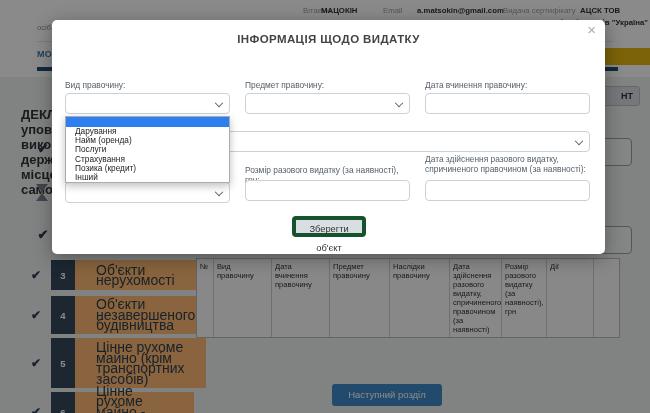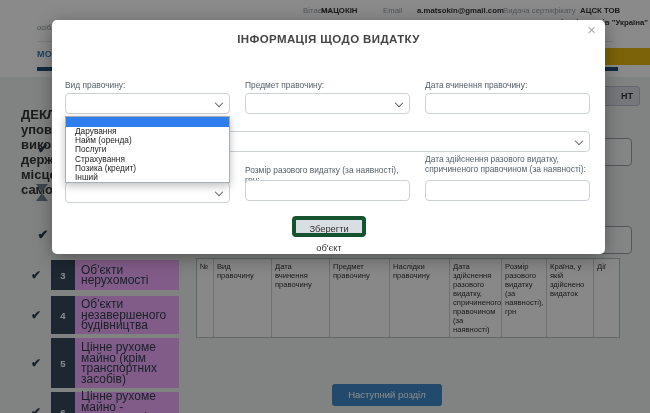--- a/index.html
+++ b/index.html
@@ -27,22 +27,22 @@
   .step-ico{position:absolute;left:33px;width:20px;text-align:center;color:#2c3e50;font-size:13px;font-weight:bold;}
   .hg{position:absolute;left:36px;width:12px;height:17px;}
   .hg:before{content:"";position:absolute;top:0;left:0;width:0;height:0;
              border-left:6px solid transparent;border-right:6px solid transparent;border-top:8px solid #71808e;}
   .hg:after{content:"";position:absolute;bottom:0;left:0;width:0;height:0;
             border-left:6px solid transparent;border-right:6px solid transparent;border-bottom:8px solid #71808e;}
   .sb-row{position:absolute;left:21px;width:158px;display:flex;align-items:center;}
   .sb-check{width:30px;text-align:center;color:#2c3e50;font-size:12px;font-weight:bold;flex:none;}
   .sb-num{width:24px;flex:none;align-self:stretch;background:#35495c;color:#fff;display:flex;
           align-items:center;justify-content:center;font-size:9.5px;font-weight:bold;}
-  .sb-label{flex:1;align-self:stretch;background:#f0abfc;color:#2f3e4d;font-size:12px;line-height:10.5px;
-            display:flex;align-items:center;padding:3px 6px;}
+  .sb-label{flex:1;align-self:stretch;background:#fdba74;color:#2f3e4d;font-size:14px;line-height:10.5px;
+            display:flex;align-items:center;padding:3px 21px;}
   
   .tbl{position:absolute;left:196px;top:258px;width:424px;background:#fbfbfc;border:1px solid #b8bcc1;box-sizing:border-box;}
   .thead{display:flex;}
   .th{border-right:1px solid #cdd0d4;padding:3px 3px;font-size:7.6px;line-height:9px;color:#333;box-sizing:border-box;flex:none;}
   .th:nth-child(1){width:17px}.th:nth-child(2){width:58px}.th:nth-child(3){width:58px}
   .th:nth-child(4){width:60px}.th:nth-child(5){width:60px}.th:nth-child(6){width:52px}
   .th:nth-child(7){width:45px}.th:nth-child(8){width:47px}.th:nth-child(9){width:25px;border-right:none}
   .trow{display:flex;border-top:1px solid #cdd0d4;}
   .td-empty{width:396px;flex:none;border-right:1px solid #cdd0d4;padding:5px 4px;font-size:8px;color:#333;box-sizing:border-box;}
   .td-actions{flex:1;}
@@ -123,21 +123,20 @@
 
     <div class="tbl">
       <div class="thead">
         <div class="th">№</div>
         <div class="th">Вид правочину</div>
         <div class="th">Дата вчинення правочину</div>
         <div class="th">Предмет правочину</div>
         <div class="th">Наслідки правочину</div>
         <div class="th">Дата здійснення разового видатку, спричиненого правочином (за наявності)</div>
         <div class="th">Розмір разового видатку (за наявності), грн</div>
-        <div class="th">Країна, у якій здійснено видаток</div>
         <div class="th">Дії</div>
       </div>
     </div>
 
     <div class="next-btn">Наступний розділ</div>
   </div>
 
   <div class="backdrop"></div>
 
   <div class="modal">

